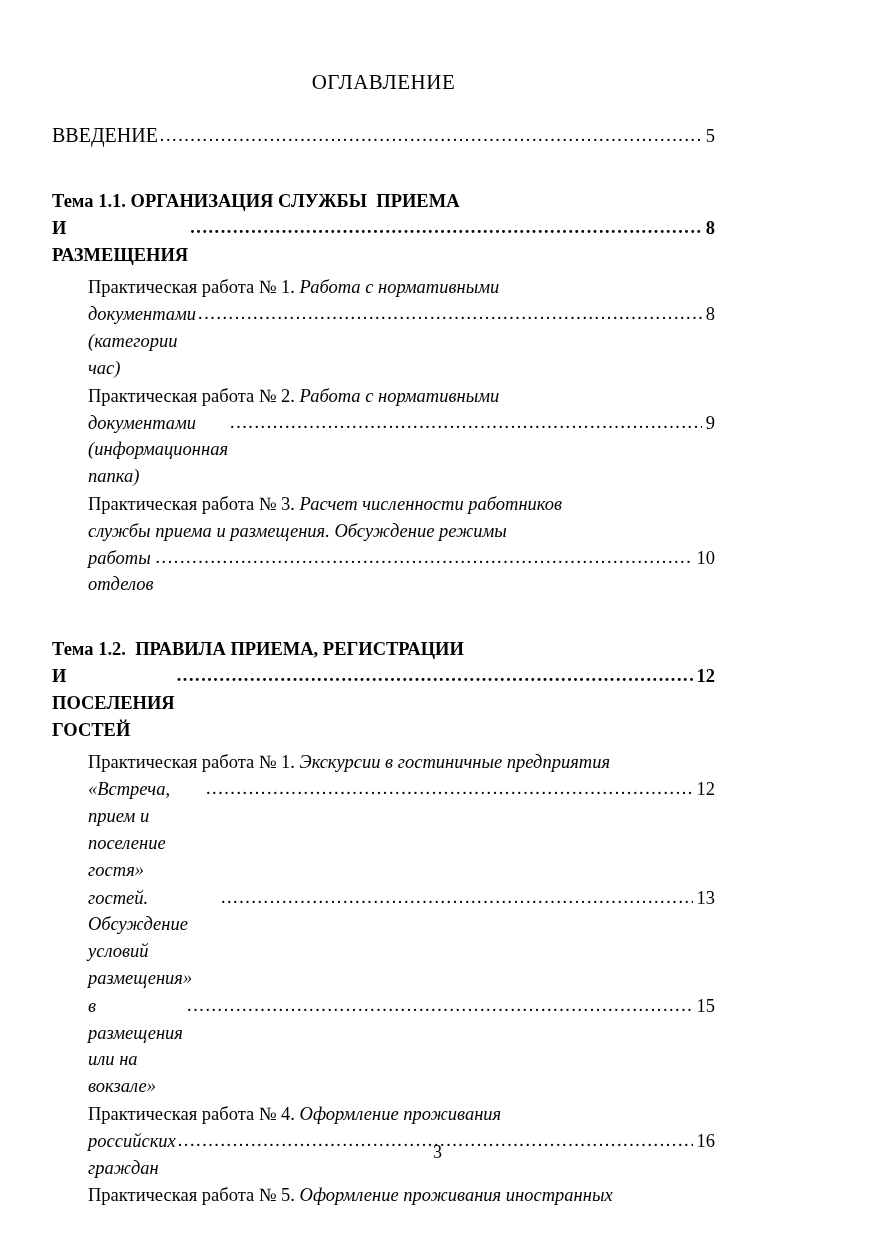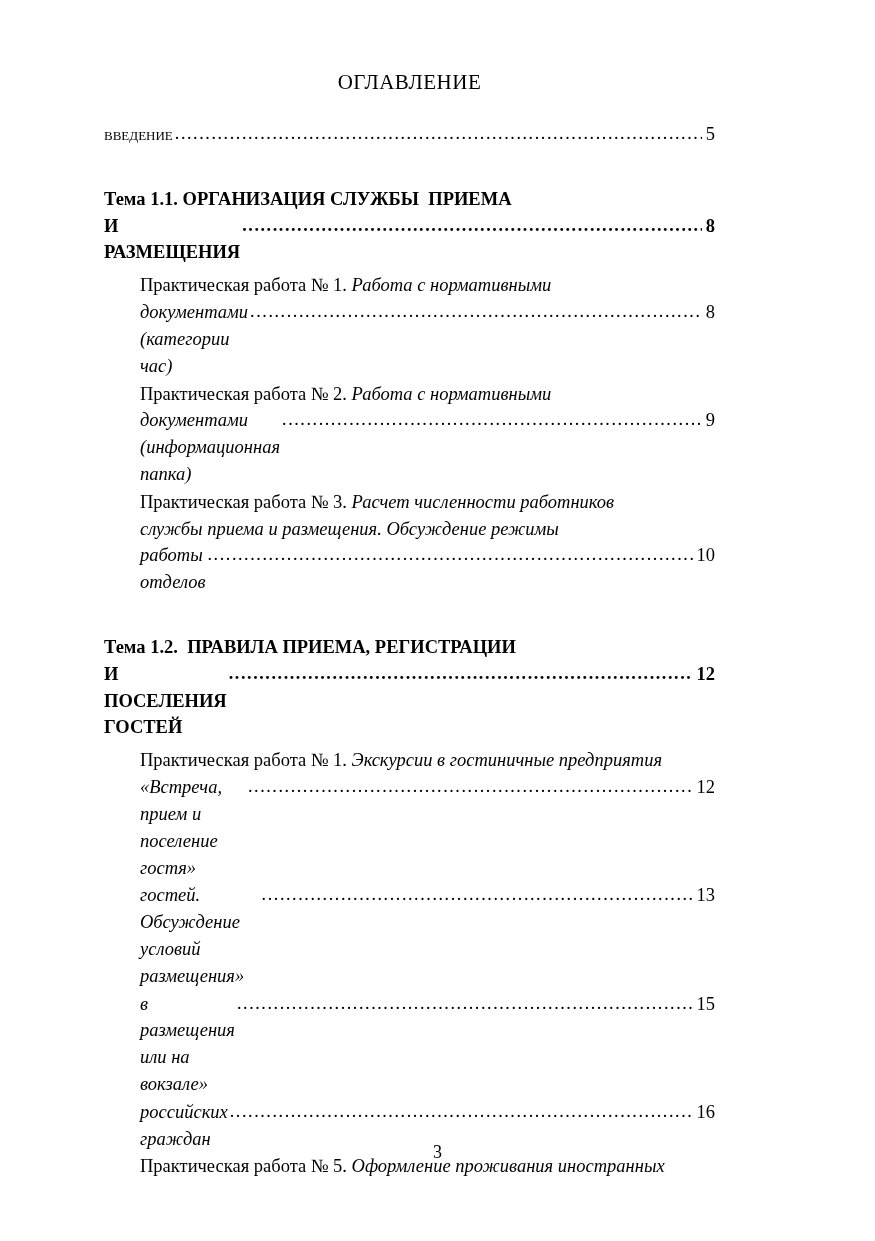--- a/index.html
+++ b/index.html
@@ -12,21 +12,21 @@
     height: 1241px;
     font-family: "Liberation Serif", serif;
     color: #000000;
     position: relative;
   }
   .page {
     position: relative;
     width: 811px;
     height: 1241px;
     box-sizing: border-box;
-    padding: 62px 96px 0 104px;
+    padding: 62px 96px 0 52px;
   }
   .doc-title {
     text-align: center;
     font-size: 21px;
     letter-spacing: 0.5px;
     margin: 8px 0 26px 0;
     font-weight: normal;
   }
   .toc {
     font-size: 18.5px;
@@ -57,21 +57,21 @@
   .entry .pg {
     flex: 0 0 auto;
     padding-left: 2px;
     font-size: 18.5px;
   }
   
   .intro {
     margin-bottom: 22px;
   }
   .intro .txt {
-    font-size: 13px;
+    font-size: 20px;
   }
   
   .theme {
     font-weight: bold;
     margin-top: 38px;
     margin-bottom: 6px;
   }
   .theme .txt, .theme .pg {
     font-weight: bold;
   }
@@ -183,20 +183,21 @@
 
     <div class="entry work">
       <div class="rowline">
         <span class="txt ital">в размещения или на вокзале»</span>
         <span class="dots">........................................................................................................................................................................................................</span>
         <span class="pg">15</span>
       </div>
     </div>
 
     <div class="entry work">
+      <span class="cont"><span class="lead">Практическая работа № 4. </span><span class="ital">Оформление проживания</span></span>
       <div class="rowline">
         <span class="txt ital">российских граждан</span>
         <span class="dots">........................................................................................................................................................................................................</span>
         <span class="pg">16</span>
       </div>
     </div>
 
     <div class="entry work">
       <span class="cont"><span class="lead">Практическая работа № 5. </span><span class="ital">Оформление проживания иностранных</span></span>
 

